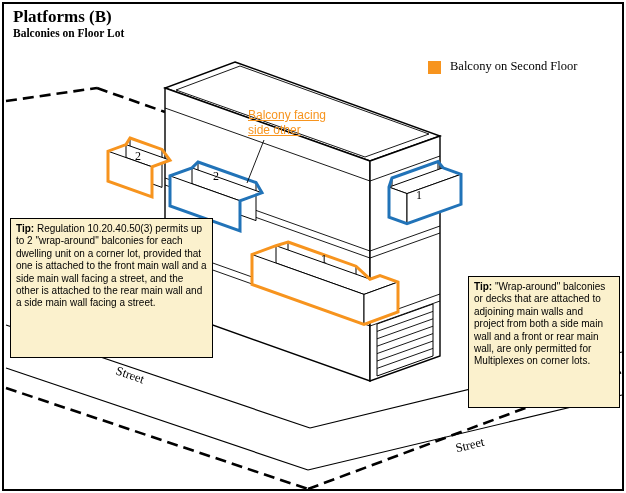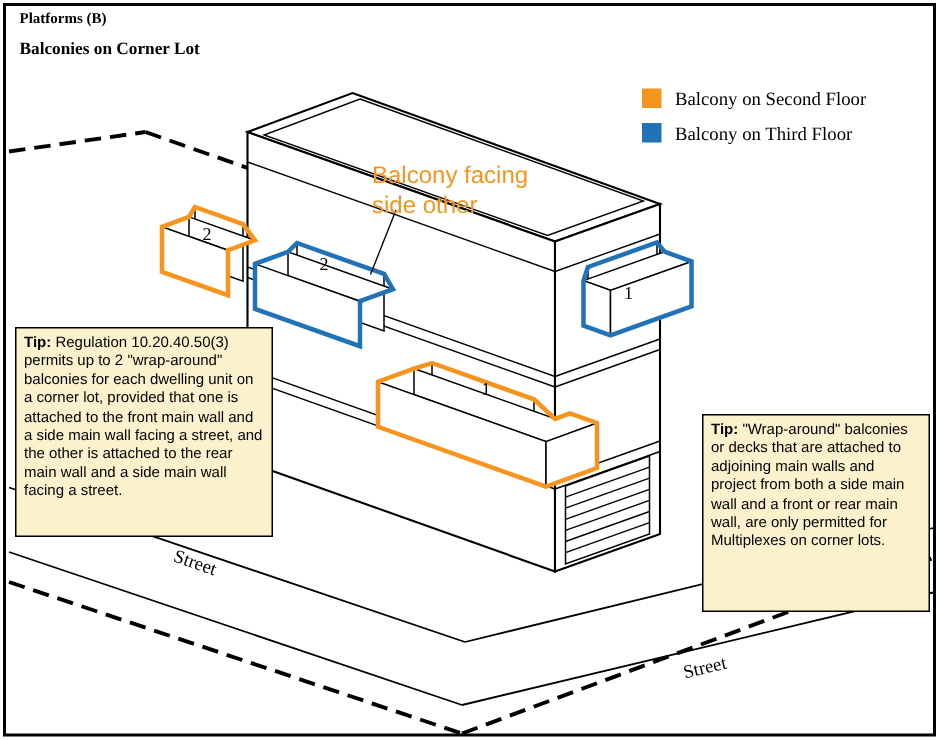--- a/index.html
+++ b/index.html
@@ -4,39 +4,39 @@
 <style>
   html,body { margin:0; padding:0; }
   body {
     width:626px; height:493px; position:relative; background:#fff;
     font-family:"Liberation Sans", sans-serif; overflow:hidden;
   }
   .frame { position:absolute; inset:2px; border:2px solid #000; pointer-events:none; }
   .abs { position:absolute; }
 
   
-  .title    { left:13px; top:7px;  font-family:"Liberation Serif",serif; font-weight:bold; font-size:10px; }
+  .title    { left:13px; top:7px;  font-family:"Liberation Serif",serif; font-weight:bold; font-size:17px; }
   .subtitle { left:13px; top:27px; font-family:"Liberation Serif",serif; font-weight:bold; font-size:11.5px; }
   .legend   { left:428px; top:59px; }
-  .legend-row { display:flex; align-items:flex-start; gap:9px; margin-bottom:8px; }
+  .legend-row { display:flex; align-items:flex-end; gap:9px; margin-bottom:8px; }
   .swatch { width:13px; height:13px; display:inline-block; }
   .legend-label { font-family:"Liberation Serif",serif; font-size:12.5px; white-space:nowrap; }
 
-  .annotation { left:248px; top:108px; color:var(--orange); font-size:16px; line-height:1.22; }
+  .annotation { left:248px; top:108px; color:var(--orange); font-size:12px; line-height:1.22;text-decoration:underline; }
 
   .blabel { position:absolute; font-family:"Liberation Serif",serif; font-size:12px; }
 
   .street-label { position:absolute; width:90px; text-align:center;
     font-family:"Liberation Serif",serif; font-size:12.5px; }
   .street-left  { left:85px;  top:368px; transform:rotate(19deg); }
   .street-right { left:425px; top:438px; transform:rotate(-13.5deg); }
 
   .tipbox { position:absolute; box-sizing:border-box; background:var(--tip_bg);
     border:1px solid #000; padding:4px 5px; font-size:10px; line-height:1.24; }
-  .tip-left  { left:10px;  top:218px; width:172px; height:140px; }
+  .tip-left  { left:10px;  top:218px; width:203px; height:140px; }
   .tip-right { left:468px; top:276px; width:152px; height:132px; }
   .u { }
 
   
   .wf2 { fill:#fff; stroke:#000; stroke-width:1.4; }
   .wf  { fill:#fff; stroke:#000; stroke-width:1; }
   .thin { fill:none; stroke:#000; stroke-width:0.9; }
   .street-line { fill:none; stroke:#000; stroke-width:1.2; }
   .dash { fill:none; stroke:#000; stroke-width:2.6; stroke-dasharray:11 6; }
   .sil-o { fill:none; stroke:var(--orange); stroke-width:3; }
@@ -123,30 +123,26 @@
     <path class="wf" d="M276,245.7 L252,254.5 L252,284.5 L276,275.7 Z"></path>
     <path class="wf" d="M252,254.5 L364,294.4 L364,324.4 L252,284.5 Z"></path>
     <path class="wf" d="M364,294.4 L398,282 L398,312 L364,324.4 Z"></path>
     <path class="sil-o" d="M288,242 L356,266.2 L370,279.2 L380,275.6 L398,282 L398,312 L364,324.4 L252,284.5 L252,254.5 L276,245.7 Z"></path>
   </g>
 
   <path class="thin" d="M264,140 L247,183"></path>
 </svg>
 
 <div class="abs title">Platforms  (B)</div>
-<div class="abs subtitle">Balconies on Corner Lot</div>
+<div class="abs subtitle">Balconies on Floor Lot</div>
 
 <div class="abs legend">
   <div class="legend-row">
     <span class="swatch" style="background:var(--orange)"></span>
     <span class="legend-label">Balcony on Second Floor</span>
-  </div>
-  <div class="legend-row">
-    <span class="swatch" style="background:var(--blue)"></span>
-    <span class="legend-label">Balcony on Third Floor</span>
   </div>
 </div>
 
 <div class="abs annotation">
   <div>Balcony facing</div>
   <div>side other</div>
 </div>
 
 <div class="blabel" style="left:135px;top:149px">2</div>
 <div class="blabel" style="left:213px;top:169px">2</div>

